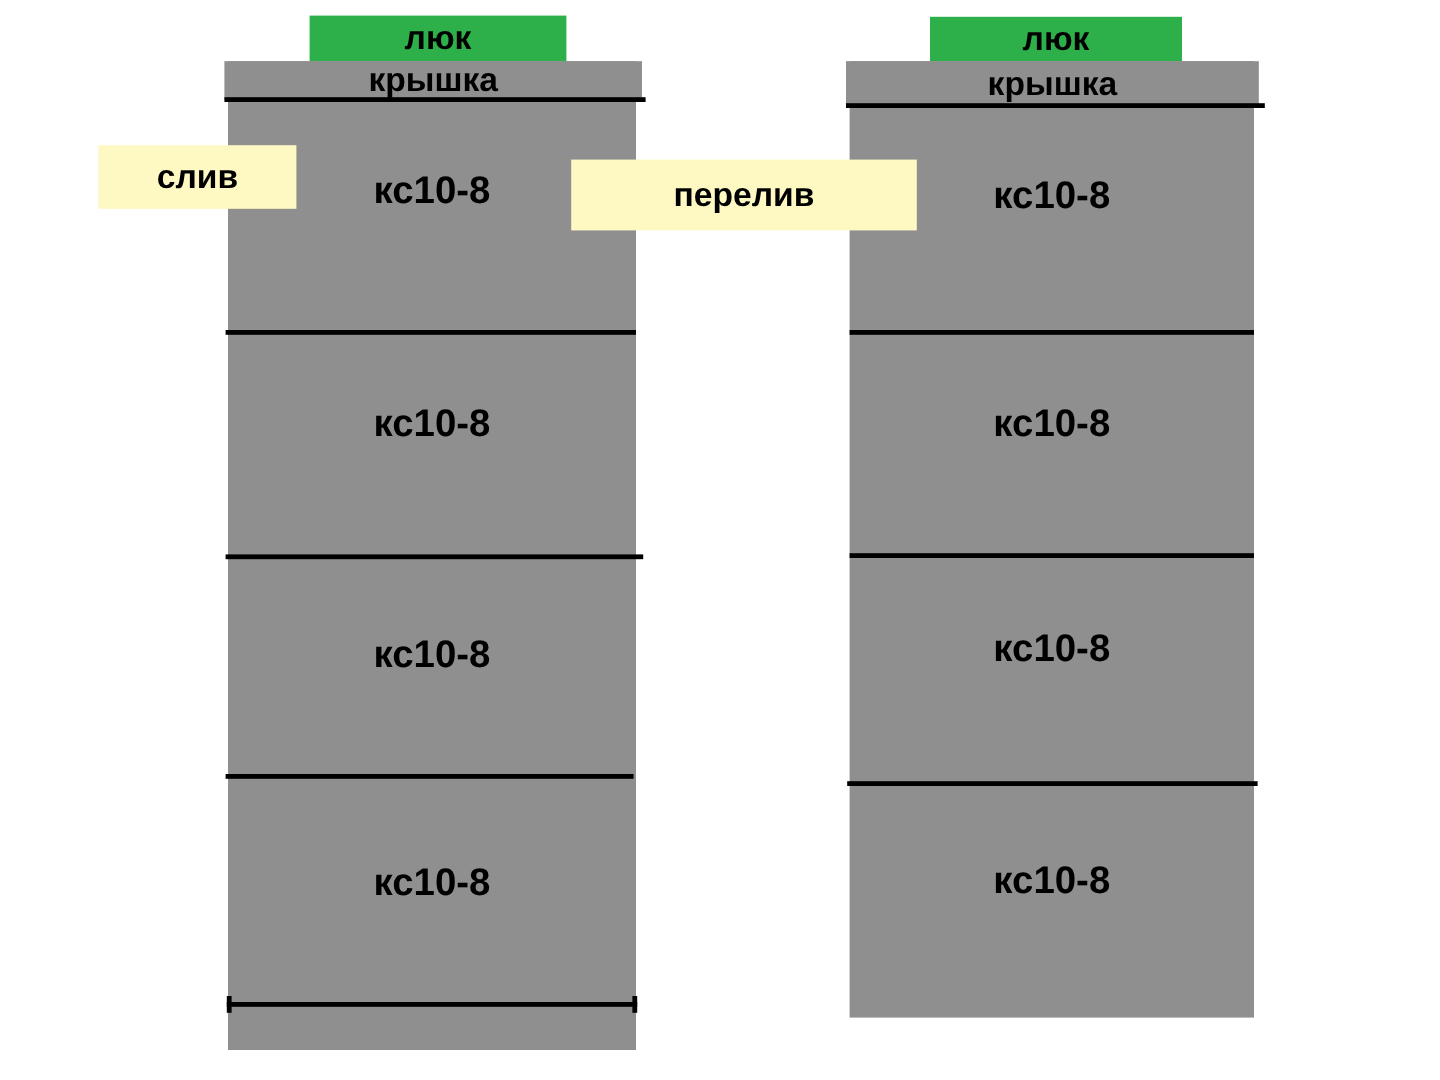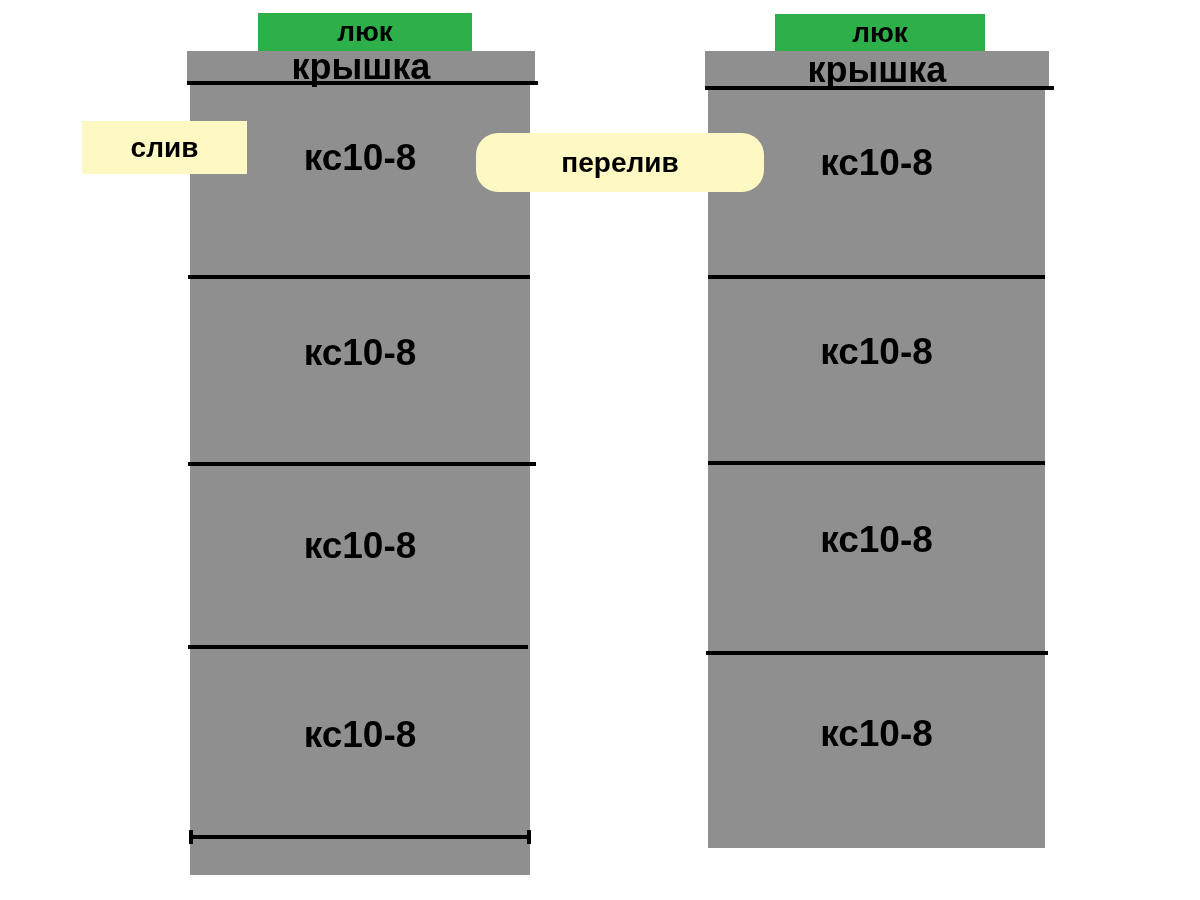--- a/index.html
+++ b/index.html
@@ -23,22 +23,22 @@
   .orange { background: #fef9c3; }
   .hline { position: absolute; background: #000000; height: 4px; z-index: 3; }
   .lbl {
     display: flex;
     align-items: center;
     justify-content: center;
     text-align: center;
     z-index: 4;
   }
   .hatch { font-size: 28px; z-index: 2; }
-  .cover { font-size: 36px; z-index: 2; }
-  .ring  { font-size: 37px; z-index: 2; }
+  .cover { font-size: 28px; z-index: 2; }
+  .ring  { font-size: 32px; z-index: 2; }
   .pipe  { font-size: 28px; z-index: 6; }
   .bottom { font-size: 28px; z-index: 2; }
   .tick {
     position: absolute;
     width: 4px;
     height: 14px;
     top: -5px;
     background: #000000;
   }
   .tick.left  { left: 0; }
@@ -109,17 +109,17 @@
     <span class="ring-inner" style="top:-18px;">кс10-8</span>
   </div>
   <div class="abs lbl ring" style="left:708px; top:653px; width:337px; height:195px;">
     <span class="ring-inner" style="top:-17px;">кс10-8</span>
   </div>
 
   <div class="abs orange lbl pipe" style="left:82px; top:121px; width:165px; height:53px;">
     <span>слив</span>
   </div>
 
-  <div class="abs orange lbl pipe" style="left:476px; top:133px; width:288px; height:59px;border-radius:22px;">
+  <div class="abs orange lbl pipe" style="left:476px; top:133px; width:288px; height:59px;">
     <span>перелив</span>
   </div>
 
 </div>
 
 </body></html>

